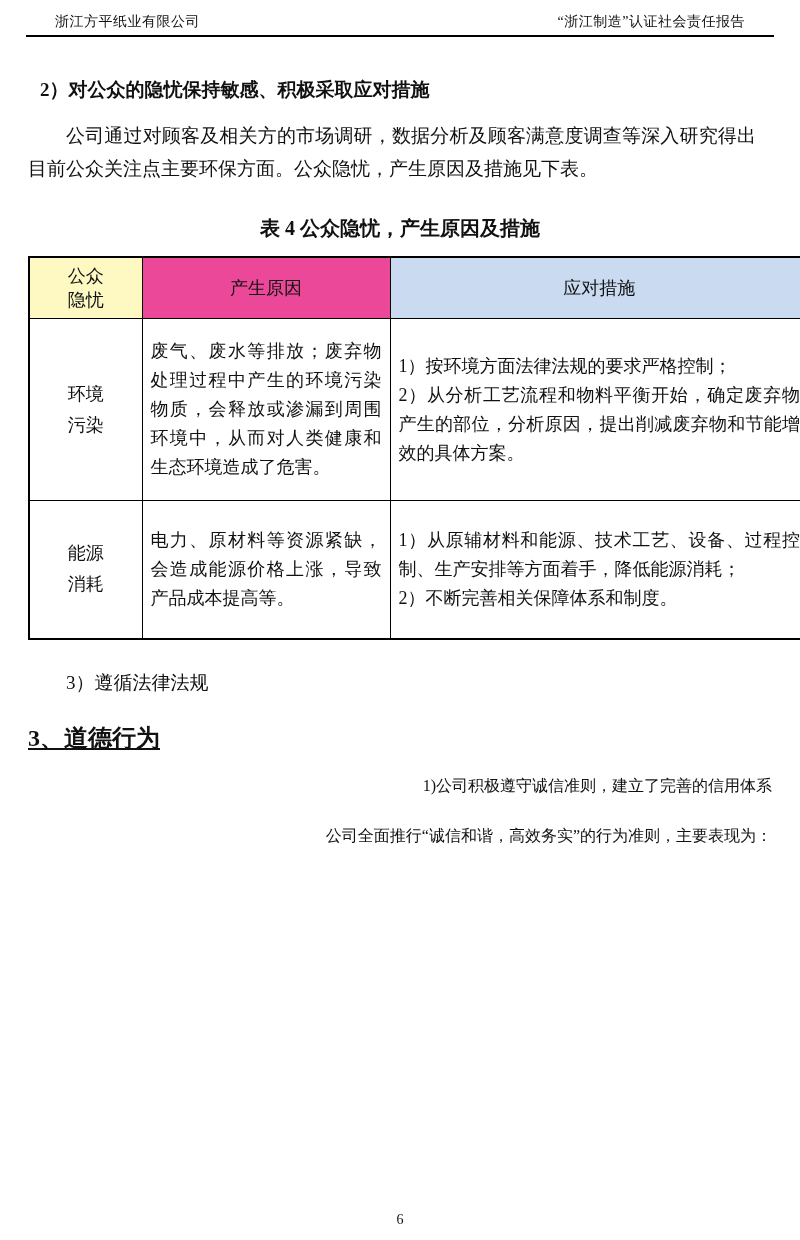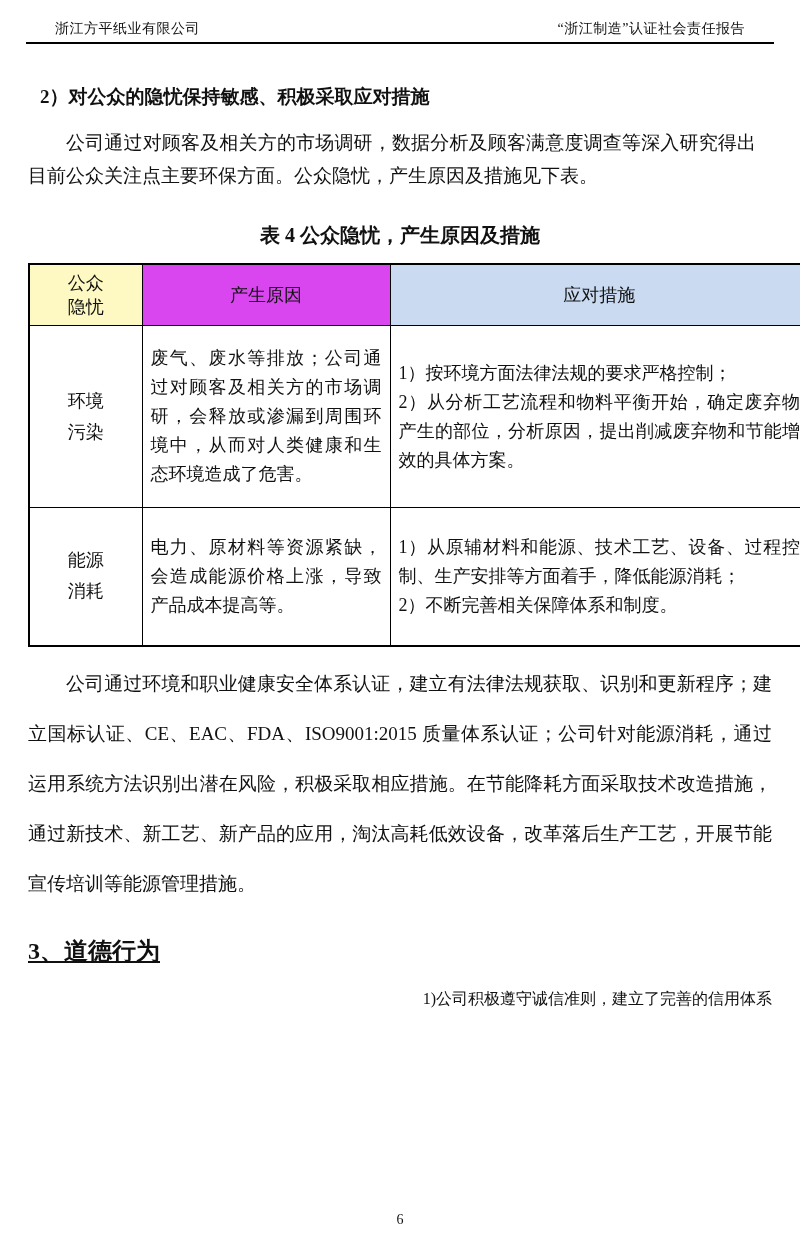--- a/index.html
+++ b/index.html
@@ -7,21 +7,21 @@
     position:relative;
     width:800px;height:1240px;
     background:#ffffff;
     color:#111;
     font-family:"Liberation Serif","DejaVu Serif",serif;
     overflow:hidden;
   }
   
   .pg-header{
     display:flex;justify-content:space-between;align-items:flex-end;
-    padding:20px 55px 0 55px;
+    padding:13px 55px 0 55px;
     font-size:14px;letter-spacing:.5px;
   }
   .pg-header-rule{
     border:0;border-top:2px solid #000;
     margin:4px 26px 0 26px;
   }
   
   .content{padding:0 28px;}
   .h-sub{
     margin:40px 0 0 12px;
@@ -112,46 +112,47 @@
     <table class="report">
       <colgroup>
           <col class="c1">
           <col class="c2">
           <col class="c3">
         </colgroup>
       <thead>
         <tr>
           <th class="pre" style="background-color: #fef9c3;">公众
 隐忧</th>
-          <th style="background-color: #d946ef; font-family: Liberation Mono, monospace;">产生原因</th>
+          <th style="background-color: #ec4899; font-family: Liberation Mono, monospace;">产生原因</th>
           <th style="background-color: rgb(201, 218, 241);">应对措施</th>
         </tr>
       </thead>
       <tbody>
         <tr class="row-1">
           <td class="cell-concern pre">环境
 污染</td>
-          <td class="cell-text">废气、废水等排放；公司通过对顾客及相关方的市场调研，会释放或渗漏到周围环境中，从而对人类健康和生态环境造成了危害。</td>
+          <td class="cell-text">废气、废水等排放；废弃物处理过程中产生的环境污染物质，会释放或渗漏到周围环境中，从而对人类健康和生态环境造成了危害。</td>
           <td class="cell-text pre">1）按环境方面法律法规的要求严格控制；
 2）从分析工艺流程和物料平衡开始，确定废弃物产生的部位，分析原因，提出削减废弃物和节能增效的具体方案。</td>
         </tr>
         <tr class="row-2">
           <td class="cell-concern pre">能源
 消耗</td>
           <td class="cell-text">电力、原材料等资源紧缺，会造成能源价格上涨，导致产品成本提高等。</td>
           <td class="cell-text pre">1）从原辅材料和能源、技术工艺、设备、过程控制、生产安排等方面着手，降低能源消耗；
 2）不断完善相关保障体系和制度。</td>
         </tr>
       </tbody>
     </table>
 
+    <p class="h-law">3）遵循法律法规</p>
 
-    <p class="para-wide">公司通过环境和职业健康安全体系认证，建立有法律法规获取、识别和更新程序；建立国标认证、CE、EAC、FDA、ISO9001:2015 质量体系认证；公司针对能源消耗，通过运用系统方法识别出潜在风险，积极采取相应措施。在节能降耗方面采取技术改造措施，通过新技术、新工艺、新产品的应用，淘汰高耗低效设备，改革落后生产工艺，开展节能宣传培训等能源管理措施。</p>
 
     <p class="h-moral">3、道德行为</p>
 
     <p class="line-wide">1)公司积极遵守诚信准则，建立了完善的信用体系</p>
+    <p class="line-wide">公司全面推行“诚信和谐，高效务实”的行为准则，主要表现为：</p>
 
   </div>
 
   <div class="pg-number">6</div>
 
 </div>
 
 </body></html>

